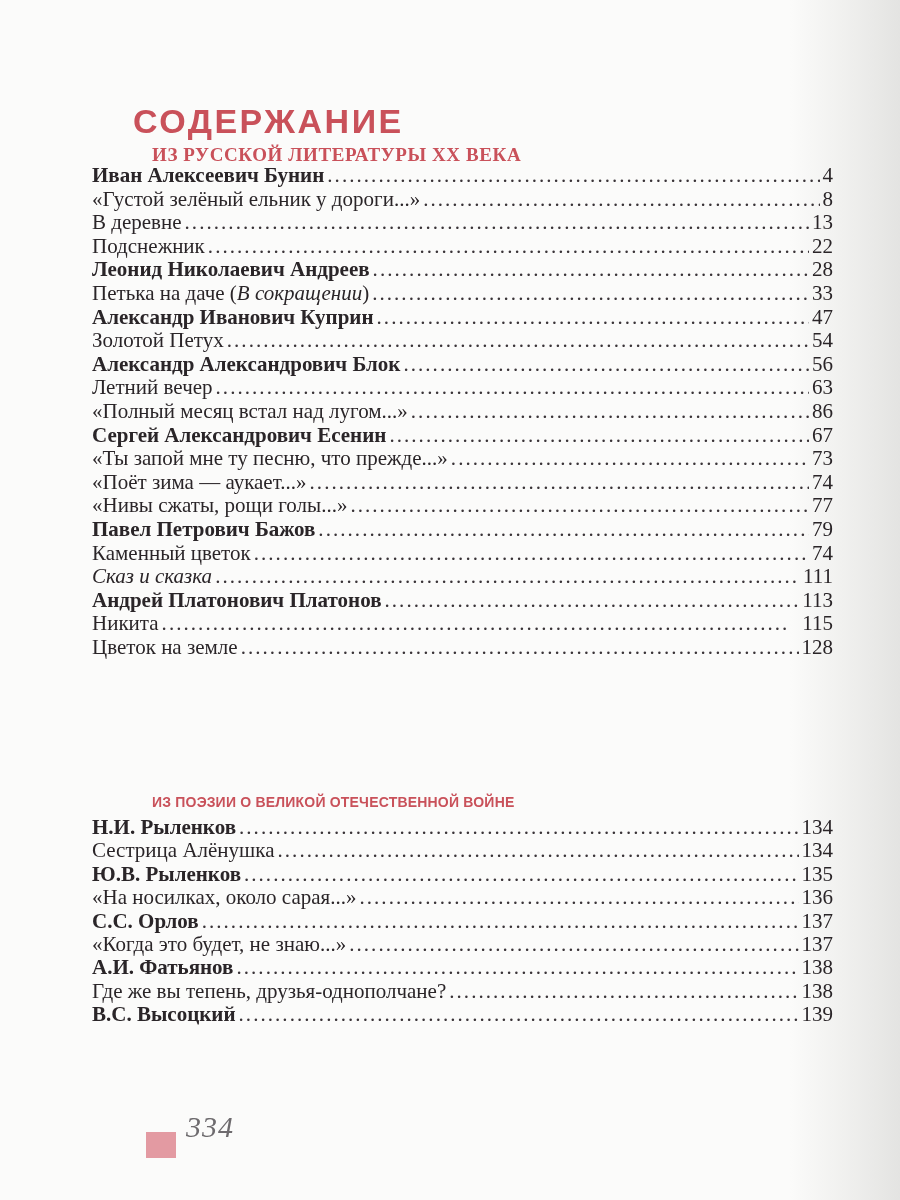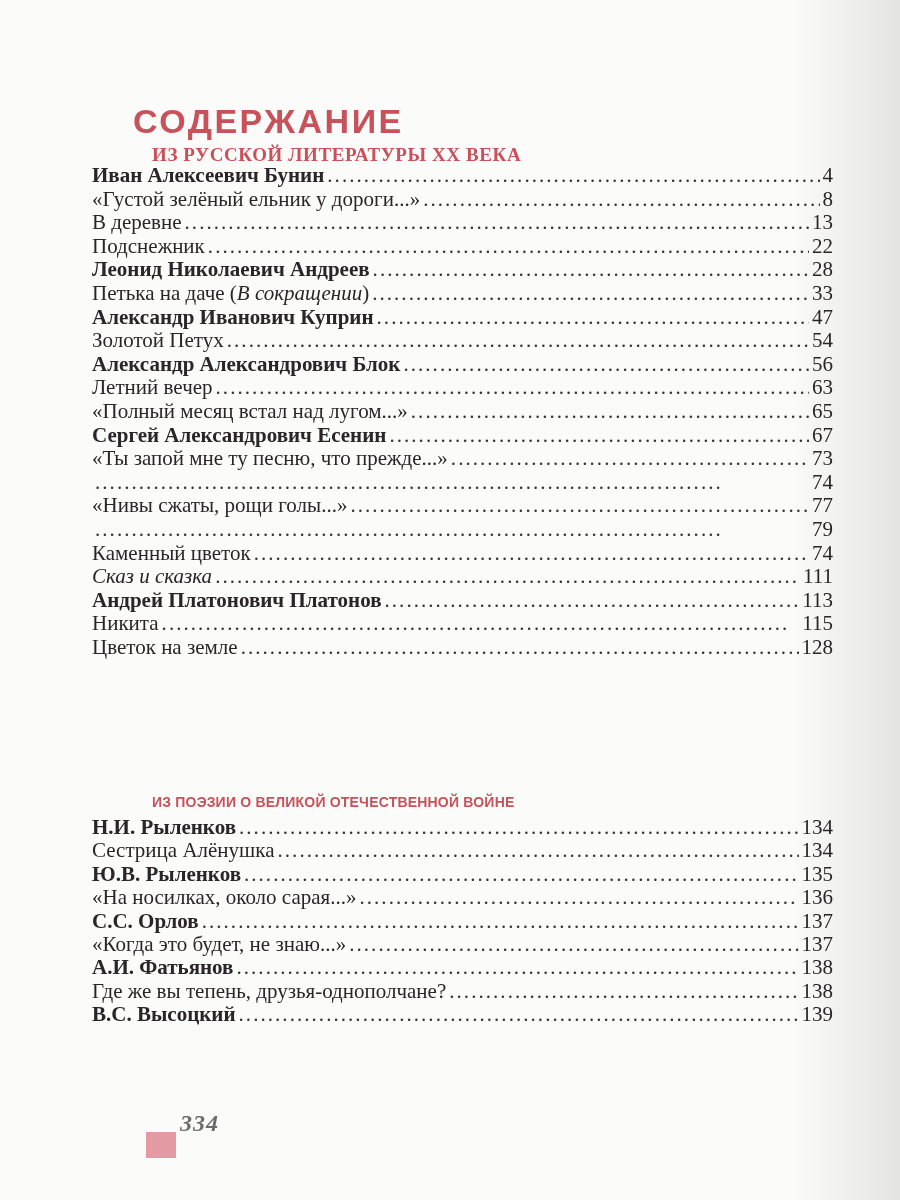--- a/index.html
+++ b/index.html
@@ -60,23 +60,23 @@
   }
   .toc-row .pg { flex: 0 0 auto; text-align: right; }
   .page-footer {
     position: absolute; left: 146px; top: 1110px; width: 120px; height: 50px;
   }
   .page-marker {
     position: absolute; left: 0; top: 22px; width: 30px; height: 26px;
     background: #e39aa2;
   }
   .page-number {
-    position: absolute; left: 34px; top: 0px;
+    position: absolute; left: 40px; top: 0px;
     font-family: "Liberation Serif", "DejaVu Serif", serif;
-    font-style: italic; font-weight: bold; font-size: 24px;
+    font-style: italic; font-weight: normal; font-size: 30px;
     color: #6e6b6e; letter-spacing: 1px;
   }
 </style>
 </head>
 <body>
 
 <div class="page-shade"></div>
 
 <h1 class="toc-title">СОДЕРЖАНИЕ</h1>
 
@@ -128,42 +128,44 @@
       <span class="pg">56</span>
     </li>
   <li class="toc-row">
       <span class="ttl">Летний вечер</span>
       <span class="dots"></span>
       <span class="pg">63</span>
     </li>
   <li class="toc-row">
       <span class="ttl">«Полный месяц встал над лугом...»</span>
       <span class="dots"></span>
-      <span class="pg">65</span>
+      <span class="pg">86</span>
     </li>
   <li class="toc-row author">
       <span class="ttl">Сергей Александрович Есенин</span>
       <span class="dots"></span>
       <span class="pg">67</span>
     </li>
   <li class="toc-row">
       <span class="ttl">«Ты запой мне ту песню, что прежде...»</span>
       <span class="dots"></span>
       <span class="pg">73</span>
     </li>
   <li class="toc-row">
+      <span class="ttl">«Поёт зима — аукает...»</span>
       <span class="dots"></span>
       <span class="pg">74</span>
     </li>
   <li class="toc-row">
       <span class="ttl">«Нивы сжаты, рощи голы...»</span>
       <span class="dots"></span>
       <span class="pg">77</span>
     </li>
   <li class="toc-row author">
+      <span class="ttl">Павел Петрович Бажов</span>
       <span class="dots"></span>
       <span class="pg">79</span>
     </li>
   <li class="toc-row">
       <span class="ttl">Каменный цветок</span>
       <span class="dots"></span>
       <span class="pg">74</span>
     </li>
   <li class="toc-row italic">
       <span class="ttl">Сказ и сказка</span>

